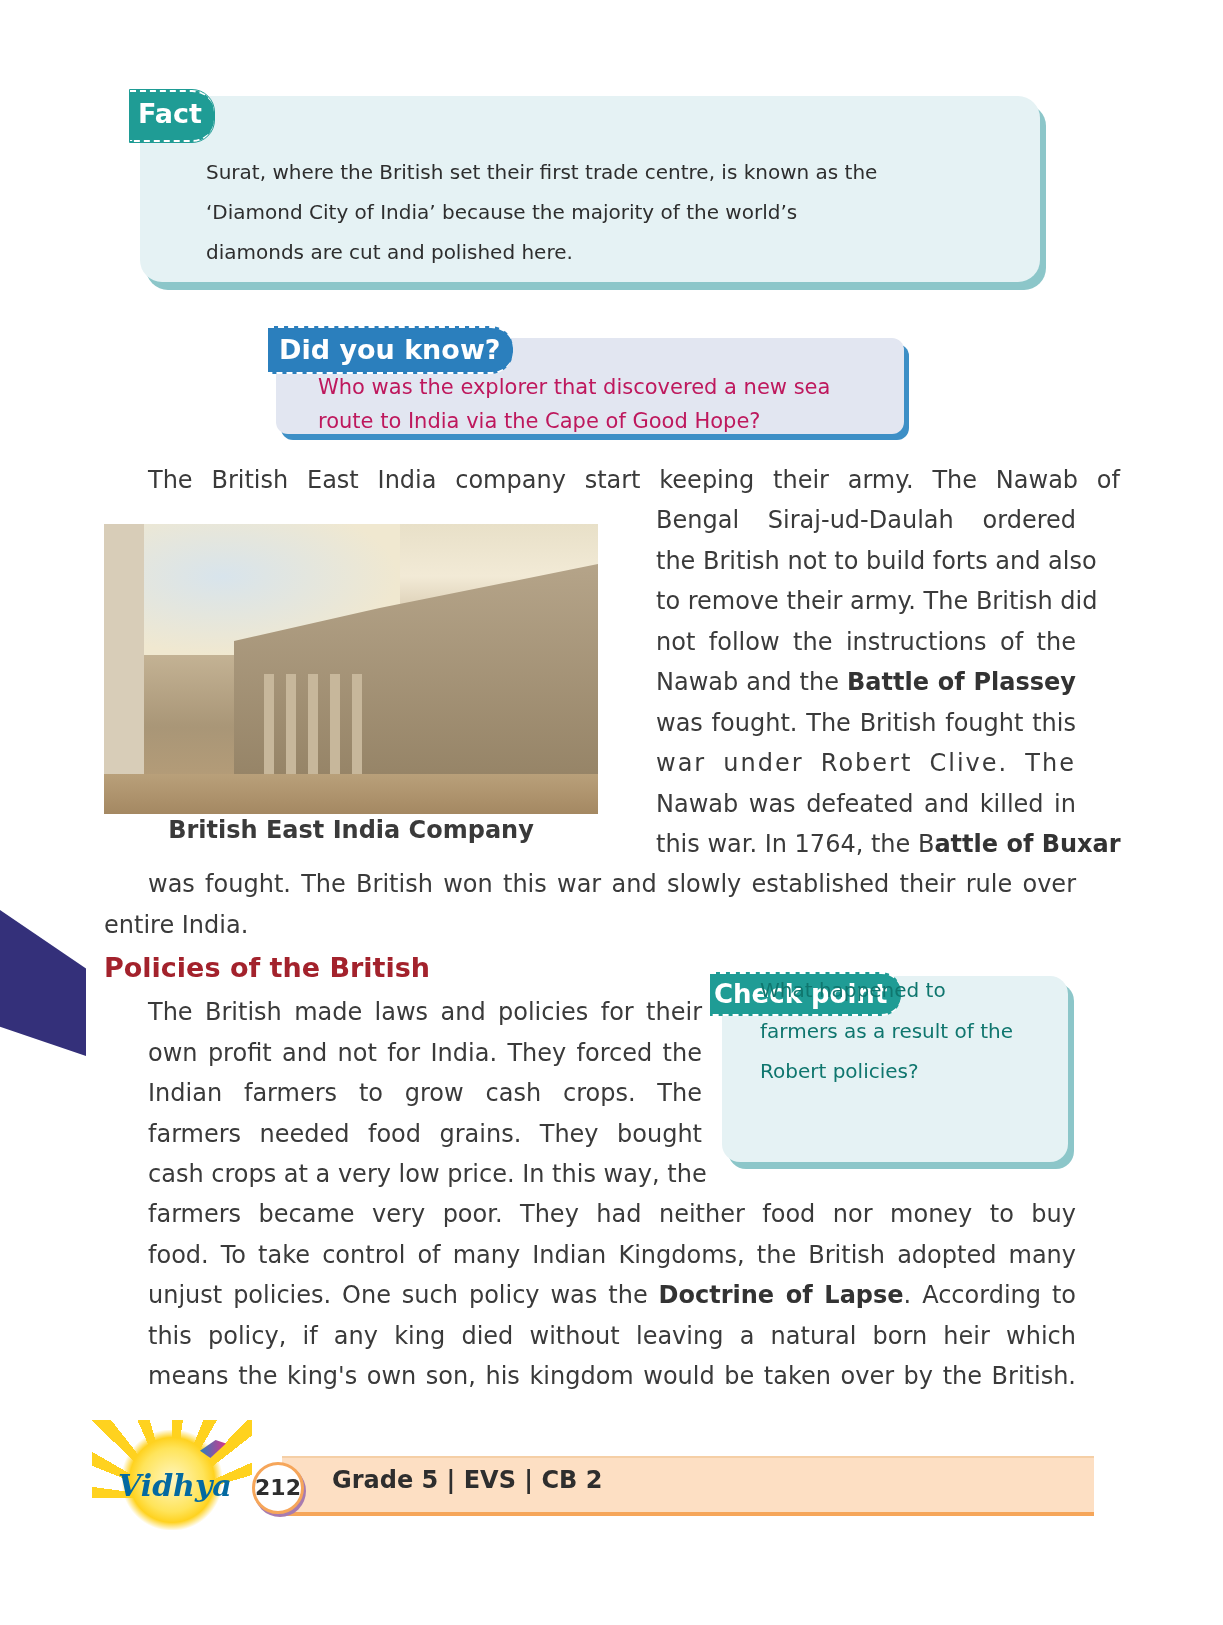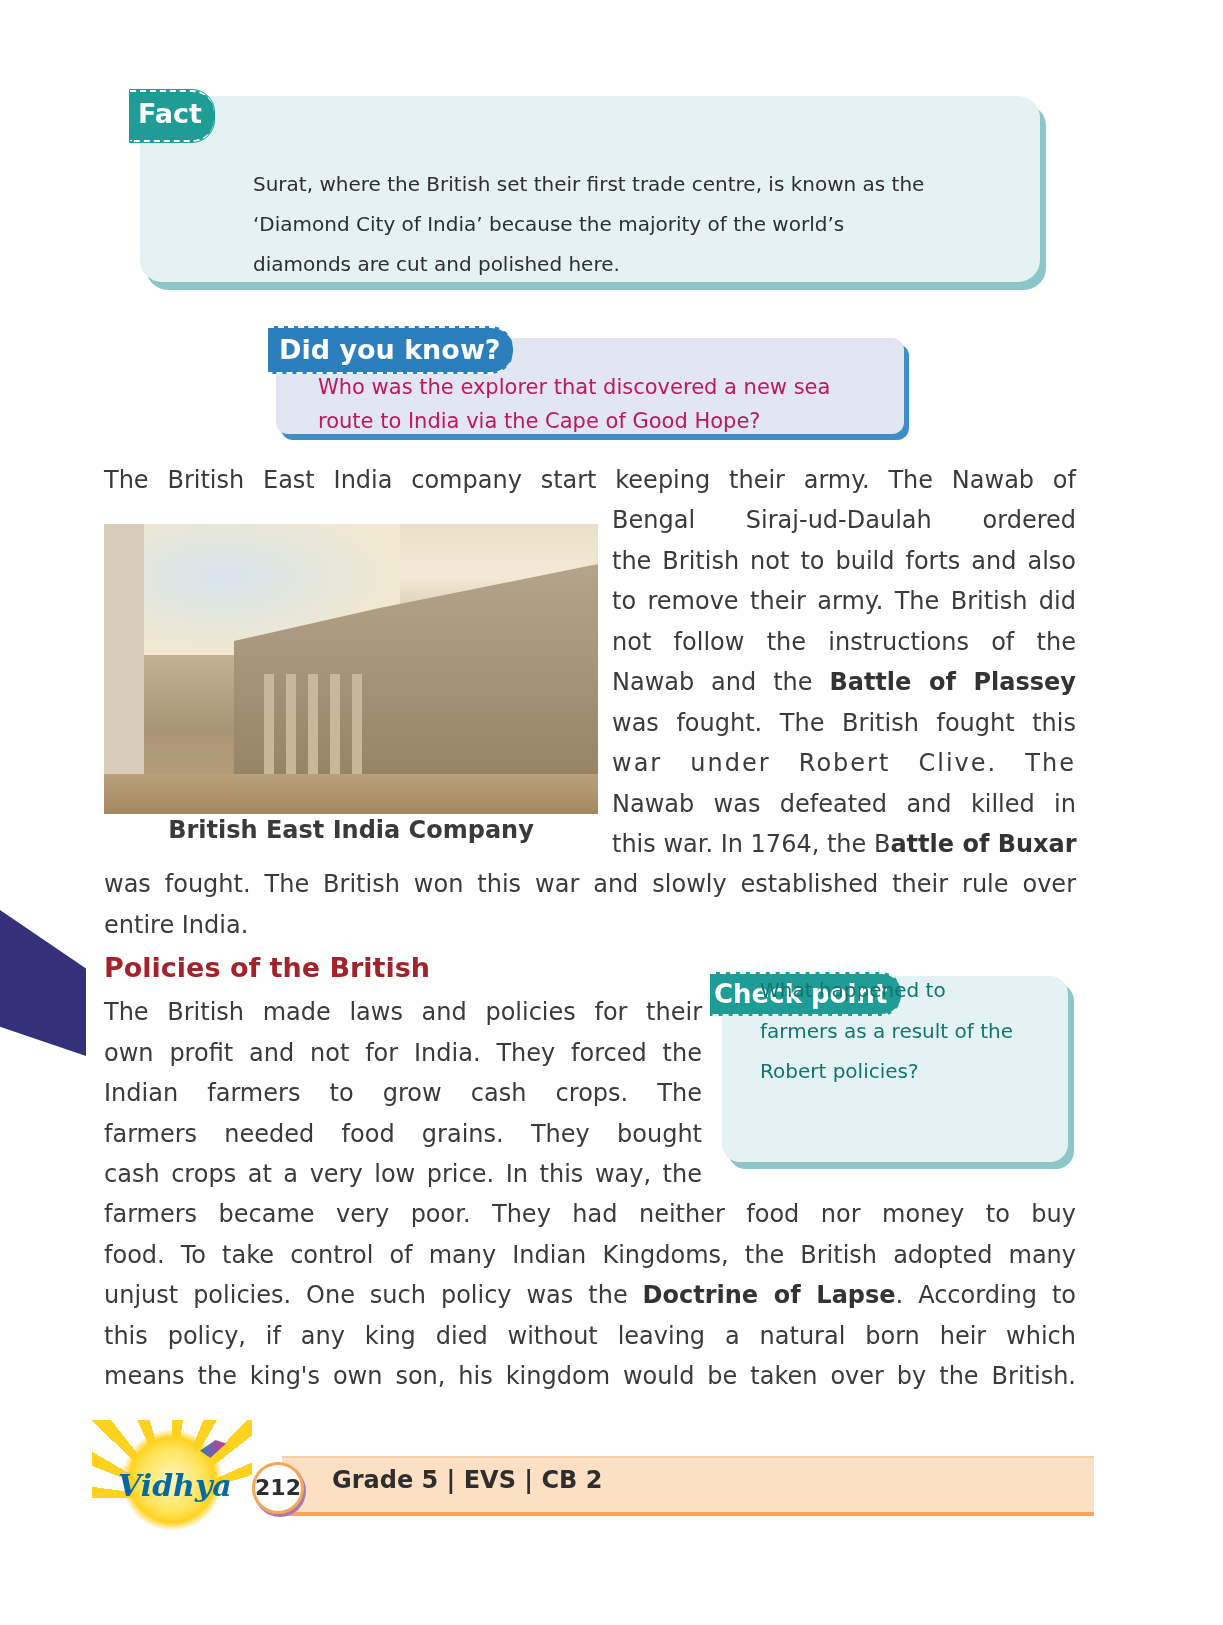--- a/index.html
+++ b/index.html
@@ -19,22 +19,22 @@
   }
   .fact-tag {
     left: 130px; top: 90px; height: 44px; padding: 0 12px 4px 8px;
     background: #1f9c95; color: #fff;
     font-weight: bold; font-size: 27px; line-height: 44px;
     border-radius: 0 22px 22px 0;
     border-top: 2px dashed #ffffff; border-bottom: 2px dashed #ffffff;
     outline: 1px solid #1f9c95;
   }
   .fact-text {
-    left: 206px; top: 164px; width: 820px;
-    font-size: 20px; line-height: 40px; color: #2e2e2e; margin-left: 47px;
+    left: 206px; top: 152px; width: 820px;
+    font-size: 20px; line-height: 40px; color: #2e2e2e;
   }
 
   
   .dyk-box {
     left: 276px; top: 338px; width: 628px; height: 96px;
     background: #e2e6f1; border-radius: 12px;
     box-shadow: 5px 6px 0 #3d8fc6;
   }
   .dyk-tag {
     left: 268px; top: 326px; height: 44px; padding: 0 12px 0 11px;
@@ -43,21 +43,21 @@
     border-radius: 0 22px 22px 0;
     border-top: 2px dashed #ffffff; border-bottom: 2px dashed #ffffff;
   }
   .dyk-text {
     left: 318px; top: 370px; width: 580px;
     font-size: 21px; line-height: 34px; color: #be185d;
   }
 
   
   .body-text { font-size: 24px; line-height: 40.5px; color: #3a3a3a; }
-  .justify { text-align: justify; text-align-last: justify; }
+  .justify { text-align: justify; text-align-last: justify; margin-left: 44px; }
   .line { display: block; white-space: nowrap; height: 40.5px; }
   b { color: #333; }
 
   .illus {
     left: 104px; top: 524px; width: 494px; height: 290px;
     background: linear-gradient(180deg, #e8e0c8 0%, #f2ead6 18%, #c9b89a 40%, #a99677 70%, #b49c78 88%, #9c8462 100%);
     overflow: hidden;
   }
   .illus .bld {
     position: absolute; left: 130px; top: 40px; width: 364px; height: 220px;

